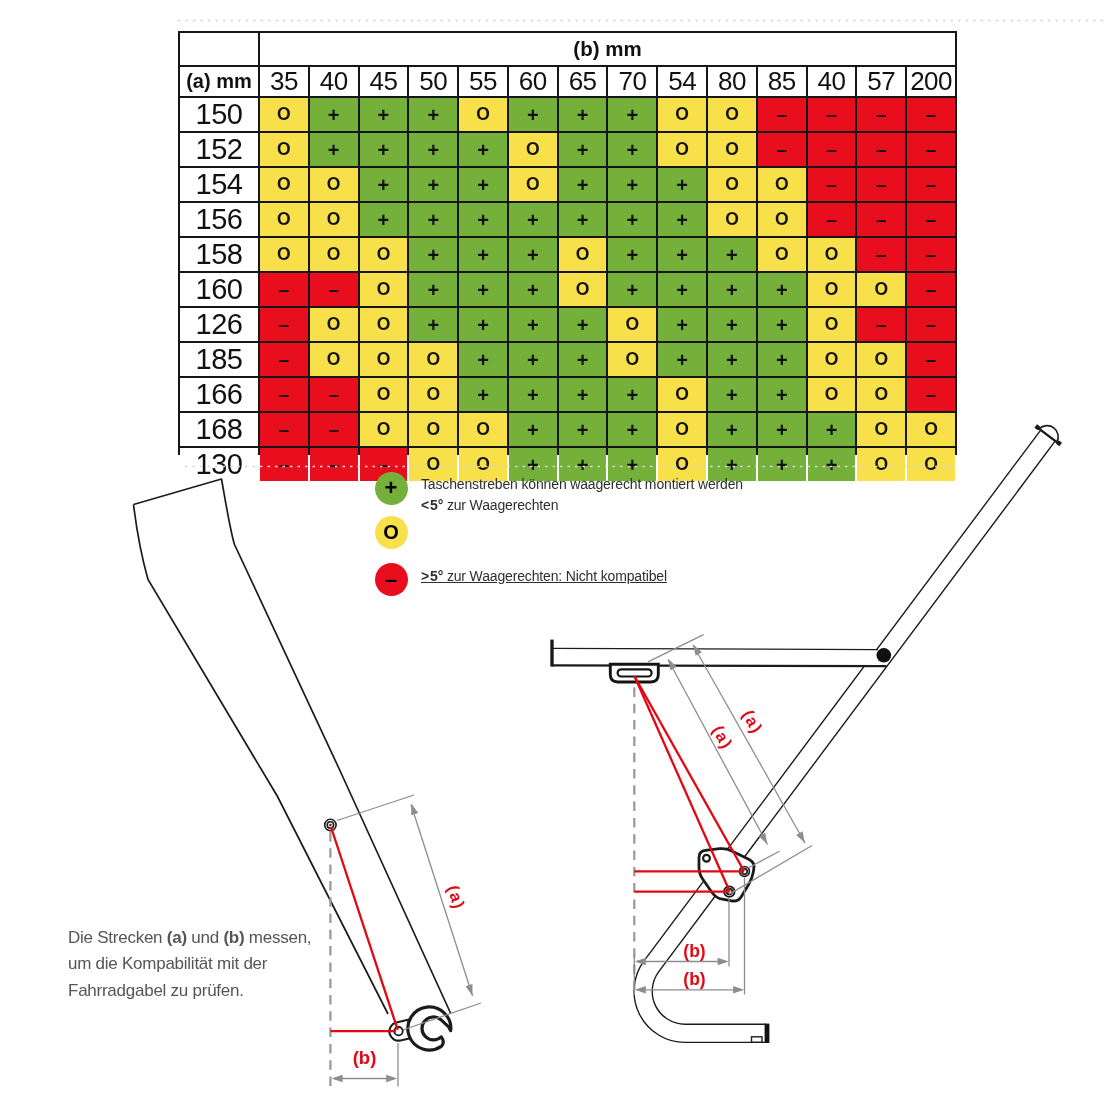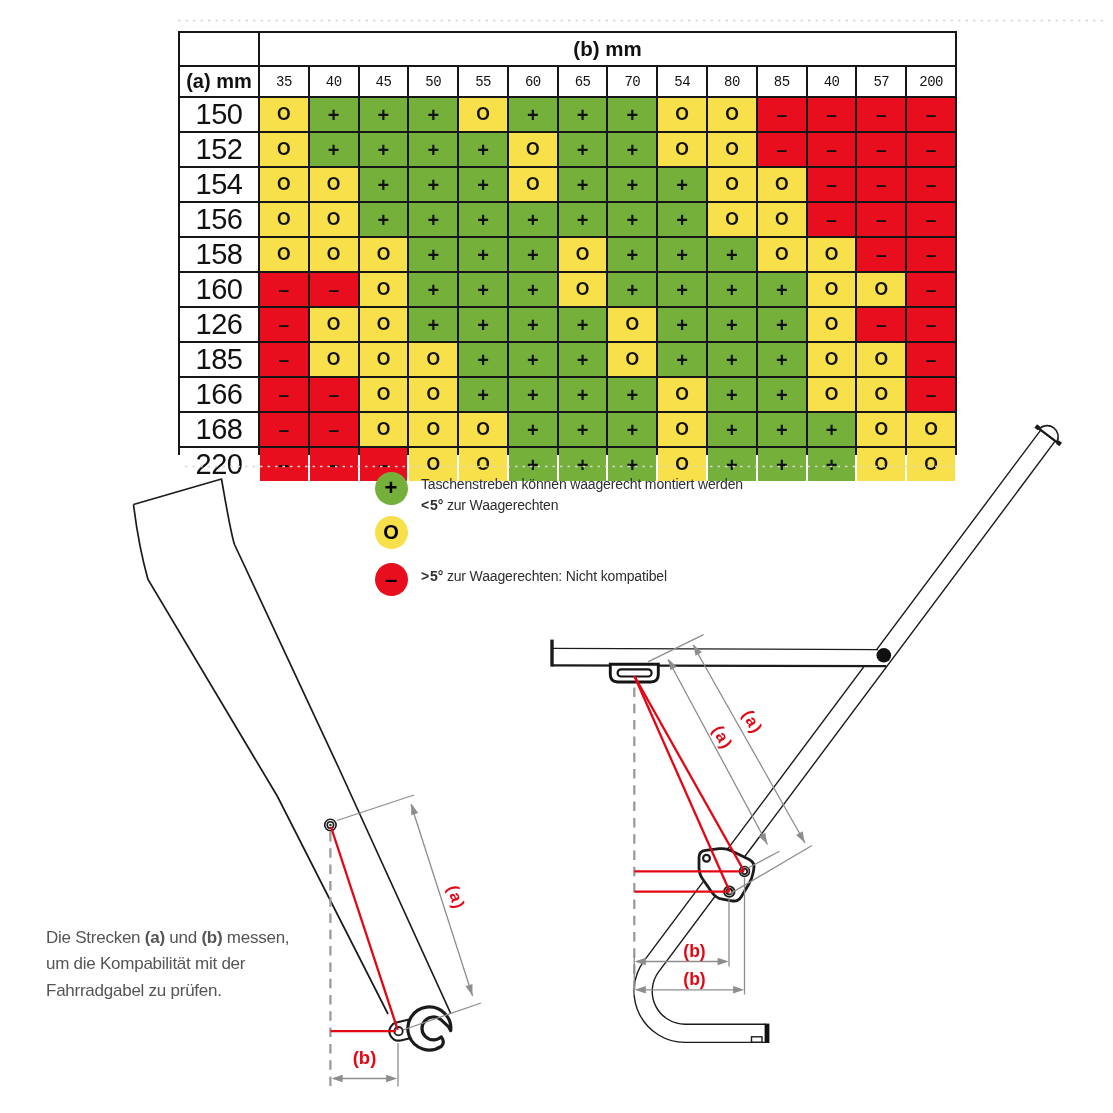--- a/index.html
+++ b/index.html
@@ -8,34 +8,34 @@
 .tbl{position:absolute;left:178px;top:31px;width:779px;height:424px;
   background:#161616;display:grid;box-sizing:border-box;padding:2px;gap:2px;
   grid-template-columns:78px repeat(14,1fr);
   grid-template-rows:32px 29px repeat(11,1fr);}
 .c{background:#fff;display:flex;align-items:center;justify-content:center;
   font-size:21px;color:#111;}
 .span14{grid-column:2 / span 14;}
 .b{font-weight:bold;}
 .hb{font-size:20.5px;}
 .ha{font-size:20px;}
-.hn{font-size:14px;letter-spacing:-0.5px;font-family:Liberation Mono, monospace;}
+.hn{font-size:26px;letter-spacing:-0.5px;}
 .rl{font-size:29px;letter-spacing:-0.5px;}
 .g{background:#75b03a;}
 .y{background:#f8e04b;}
 .r{background:#e90e1e;}
 .sg{font-weight:bold;font-size:20px;line-height:1;}
 .sy{font-weight:bold;font-size:17.5px;line-height:1;}
 .sr{font-weight:bold;font-size:19px;line-height:1;}
 .leg{position:absolute;left:0;top:0;}
 .circ{position:absolute;width:33px;height:33px;border-radius:50%;
   display:flex;align-items:center;justify-content:center;font-weight:bold;}
 .ltxt{position:absolute;font-size:14px;color:#2e2e2e;white-space:nowrap;
   letter-spacing:-0.15px;}
-.para{position:absolute;left:46px;top:925px;font-size:17px;color:#555;
+.para{position:absolute;left:68px;top:925px;font-size:17px;color:#555;
   line-height:26.4px;letter-spacing:-0.25px;white-space:nowrap;}
 </style>
 </head>
 <body>
 <div class="tbl">
 <div class="c hw"></div>
     <div class="c hb span14"><span class="b">(b)</span>&nbsp;<span class="b">mm</span></div>
 <div class="c ha"><span class="b">(a)</span>&nbsp;<span class="b">mm</span></div>
 <div class="c hn">35</div>
 <div class="c hn">40</div>
@@ -474,21 +474,21 @@
     </div>
 <div class="c g">
       <span class="sg">+</span>
     </div>
 <div class="c y">
       <span class="sy">O</span>
     </div>
 <div class="c y">
       <span class="sy">O</span>
     </div>
-<div class="c rl">220</div>
+<div class="c rl">130</div>
 <div class="c r">
       <span class="sr">–</span>
     </div>
 <div class="c r">
       <span class="sr">–</span>
     </div>
 <div class="c r">
       <span class="sr">–</span>
     </div>
 <div class="c y">
@@ -601,15 +601,15 @@
 <text transform="translate(752.5,722) rotate(61)" text-anchor="middle" font-family="Liberation Sans" font-size="16.5" font-weight="bold" letter-spacing="1.4" fill="#e30613" dy="5.5">(a)</text>
 <text x="694.5" y="956.5" text-anchor="middle" font-family="Liberation Sans" font-size="17.5" font-weight="bold" fill="#e30613">(b)</text>
 <text x="694.5" y="985" text-anchor="middle" font-family="Liberation Sans" font-size="17.5" font-weight="bold" fill="#e30613">(b)</text>
 </svg>
 <div class="leg">
   <div class="circ" style="left:374.5px;top:471.5px;background:#75b03a;font-size:22px;">+</div>
   <div class="circ" style="left:374.5px;top:516px;background:#f8e04b;font-size:20px;">O</div>
   <div class="circ" style="left:374.5px;top:563px;background:#e90e1e;font-size:22px;">–</div>
   <div class="ltxt" style="left:421px;top:476px;">Taschenstreben können waagerecht montiert werden</div>
   <div class="ltxt" style="left:421px;top:497px;"><span class="b">&lt; 5°</span> zur Waagerechten</div>
-  <div class="ltxt" style="left:421px;top:567.5px;"><span class="b">&gt; 5°</span> zur Waagerechten: Nicht kompatibel</div>
+  <div class="ltxt" style="left:421px;top:567.5px;text-decoration:underline;"><span class="b">&gt; 5°</span> zur Waagerechten: Nicht kompatibel</div>
 </div>
 <div class="para">Die Strecken <span class="b">(a)</span> und <span class="b">(b)</span> messen,<br>um die Kompabilität mit der<br>Fahrradgabel zu prüfen.</div>
 
 </body></html>

